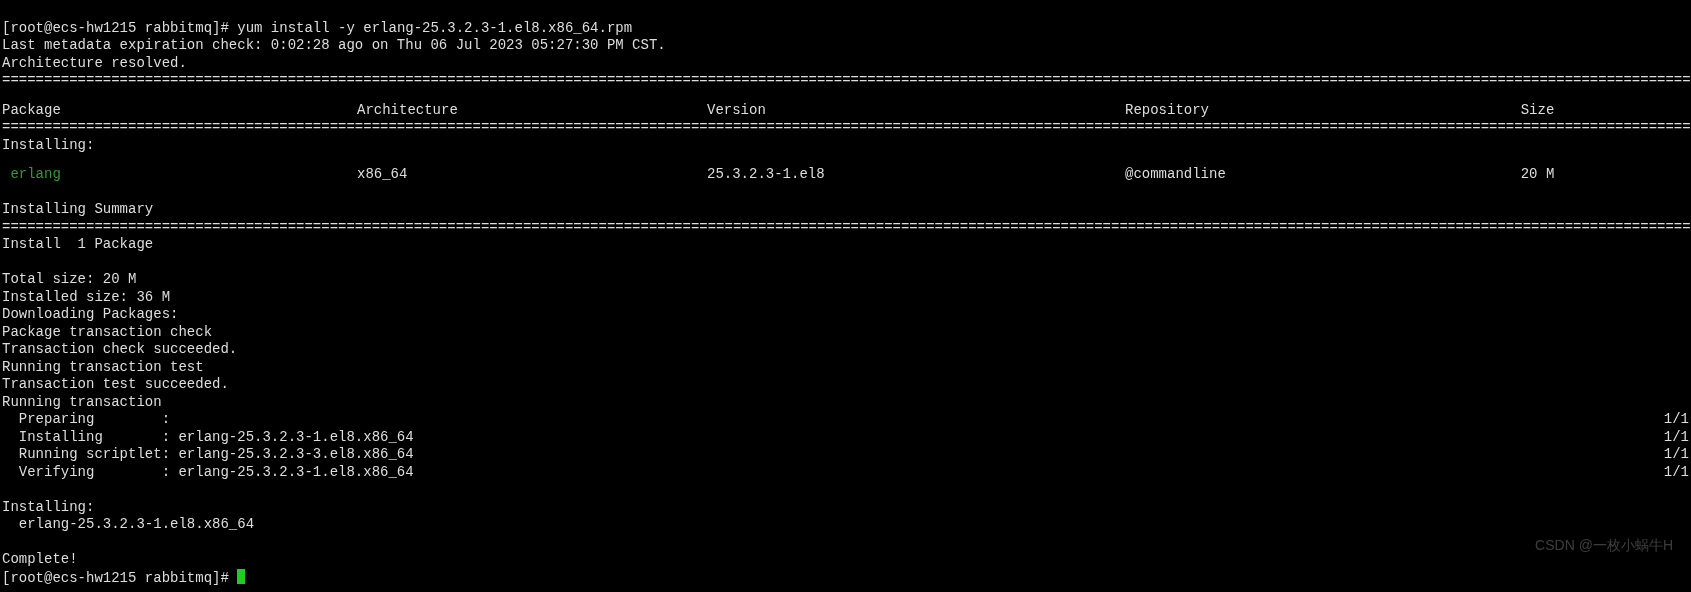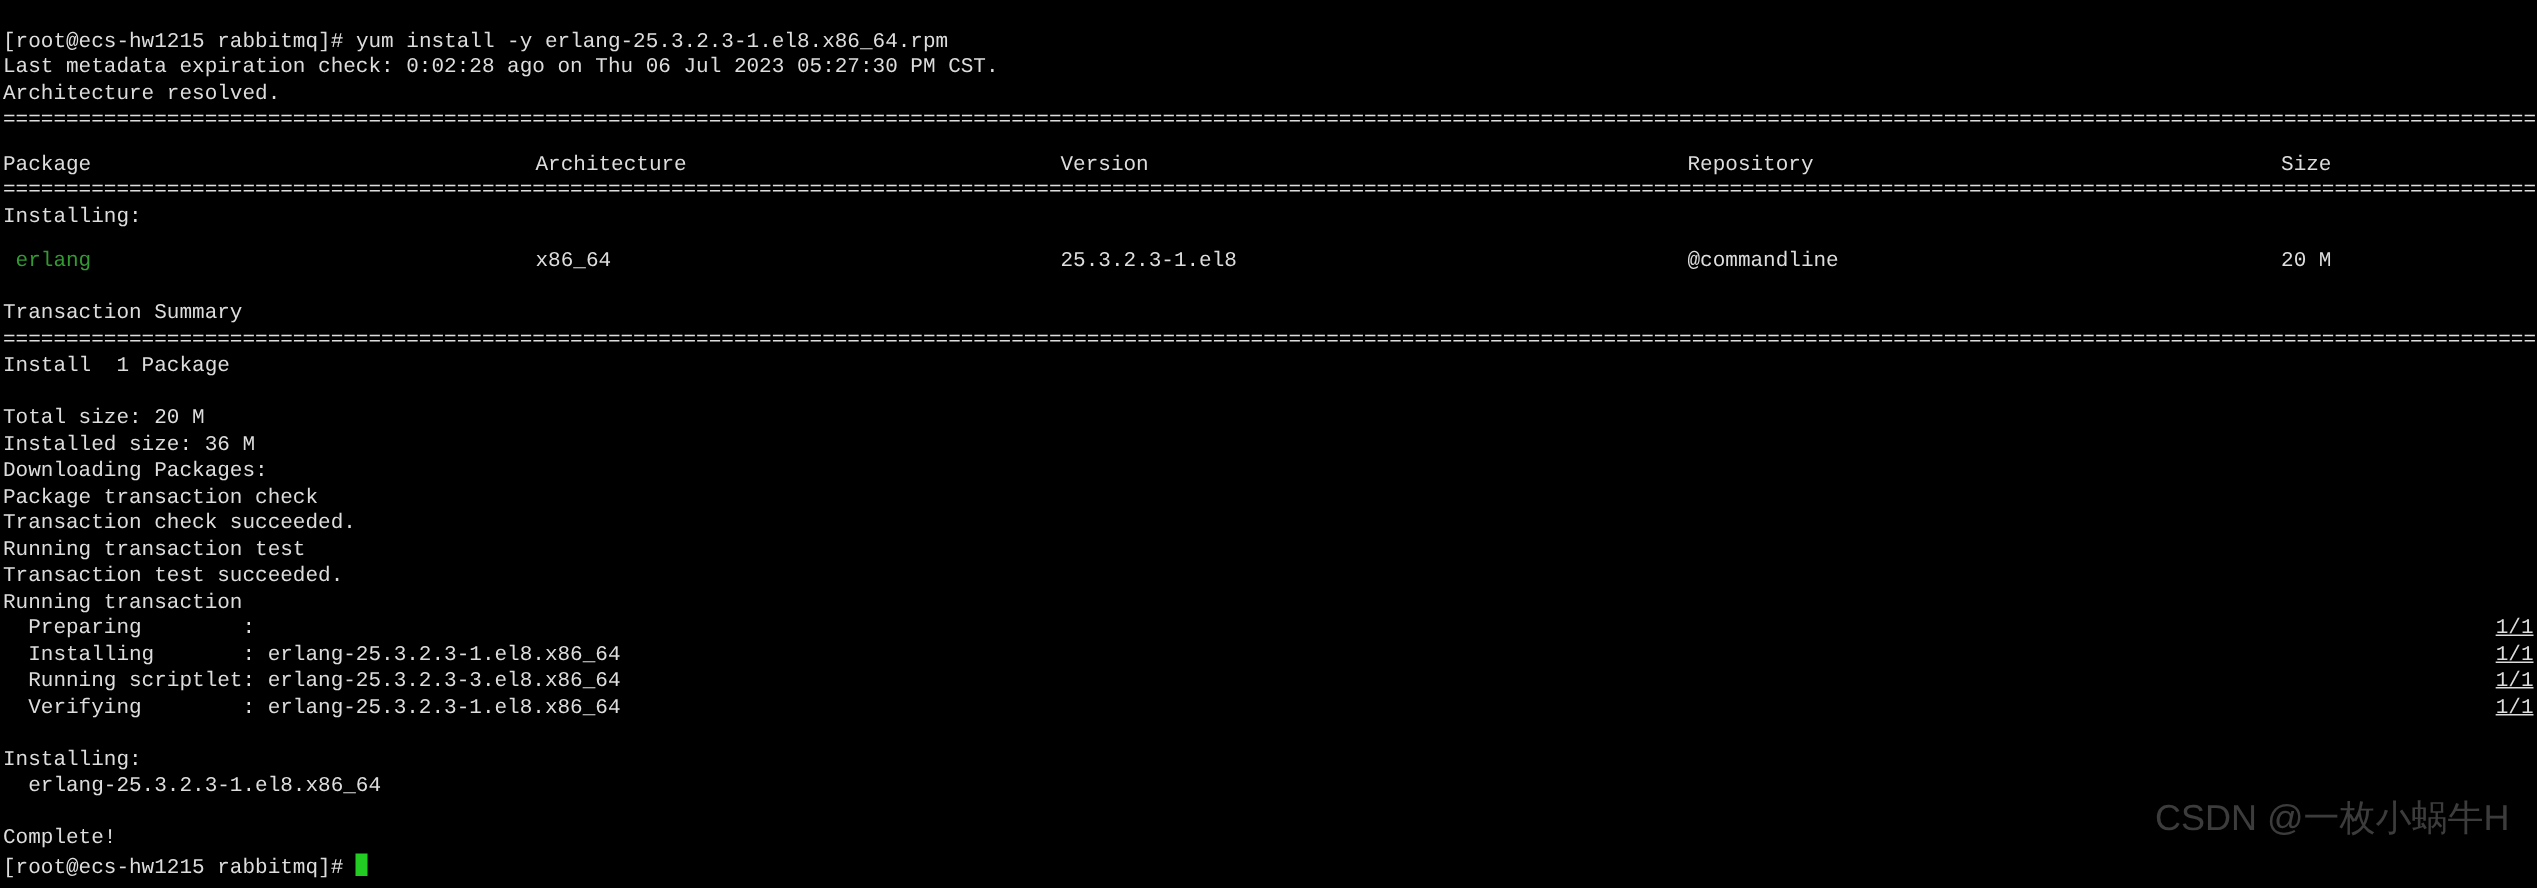--- a/index.html
+++ b/index.html
@@ -13,31 +13,31 @@
     width: 1691px;
     height: 592px;
     overflow: hidden;
     position: relative;
   }
   .terminal {
     white-space: pre;
     padding: 2px 2px;
   }
   .dim-green { color: #339933; }
-  .row-right { float: right; text-decoration: underline; }
+  .row-right { float: right; }
   .rule {
     letter-spacing: 0px;
   }
   .watermark {
     position: absolute;
     right: 18px;
     bottom: 38px;
     color: rgba(200,200,200,0.30);
     font-family: sans-serif;
-    font-size: 24px;
+    font-size: 14px;
     pointer-events: none;
   }
   .cursor {
     display: inline-block;
     width: 8px;
     height: 15px;
     background: #22cc22;
     vertical-align: -2px;
   }
   .col-pkg   { display:inline-block; width:355px;margin-top:12px; }
@@ -52,21 +52,21 @@
 <div class="terminal">
 <span><span>[root@ecs-hw1215 rabbitmq]# </span><span>yum install -y erlang-25.3.2.3-1.el8.x86_64.rpm</span></span>
 <span>Last metadata expiration check: 0:02:28 ago on Thu 06 Jul 2023 05:27:30 PM CST.</span>
 <span>Architecture resolved.</span>
 <span class="rule">===================================================================================================================================================================================================================</span>
 <span><span class="col-pkg">Package</span><span class="col-arch">Architecture</span><span class="col-ver">Version</span><span class="col-repo">Repository</span><span class="col-size">Size</span></span>
 <span class="rule">===================================================================================================================================================================================================================</span>
 <span>Installing:</span>
 <span><span class="col-pkg dim-green"> erlang</span><span class="col-arch">x86_64</span><span class="col-ver">25.3.2.3-1.el8</span><span class="col-repo">@commandline</span><span class="col-size">20 M</span></span>
 
-<span>Transaction Summary</span>
+<span>Installing Summary</span>
 <span class="rule">===================================================================================================================================================================================================================</span>
 <span>Install  1 Package</span>
 
 <span>Total size: 20 M</span>
 <span>Installed size: 36 M</span>
 <span>Downloading Packages:</span>
 <span>Package transaction check</span>
 <span>Transaction check succeeded.</span>
 <span>Running transaction test</span>
 <span>Transaction test succeeded.</span>

